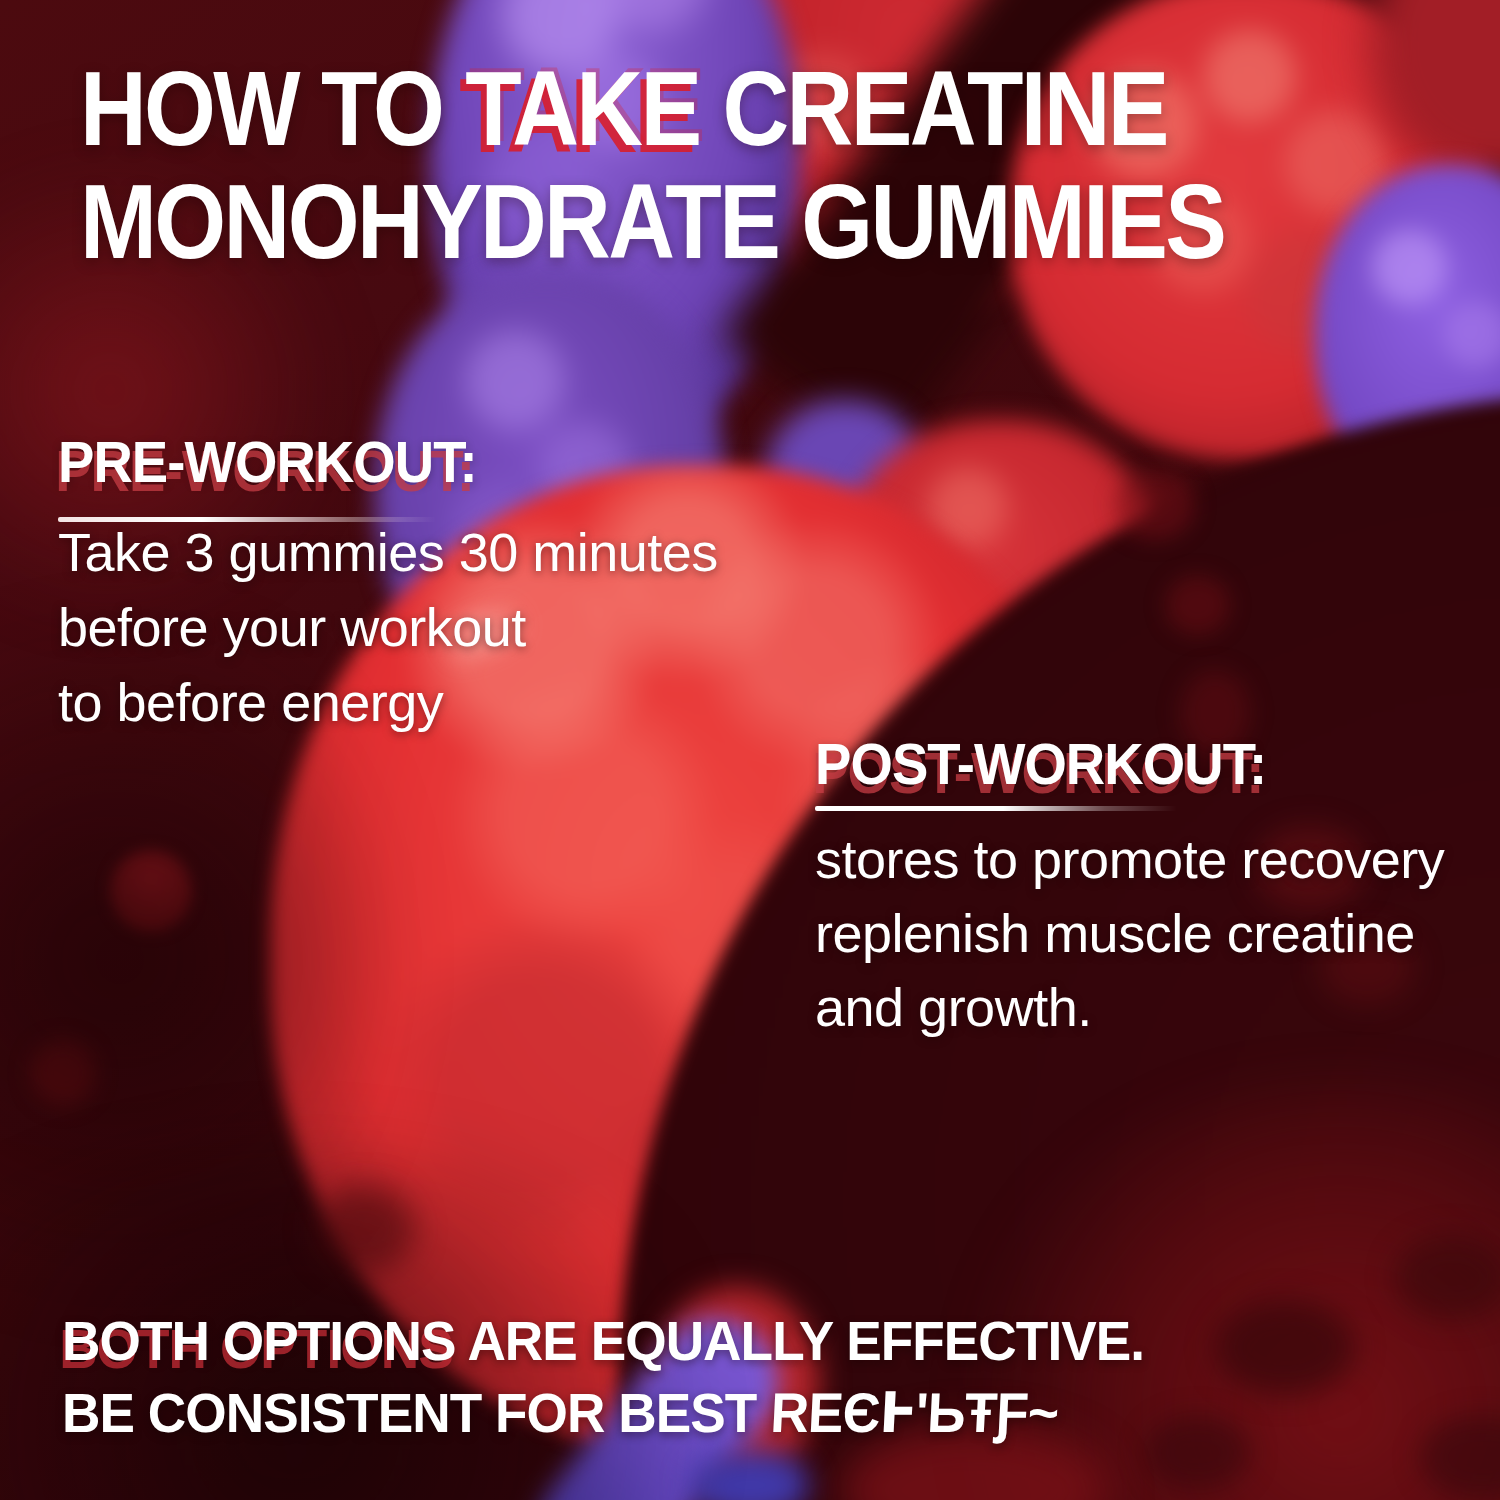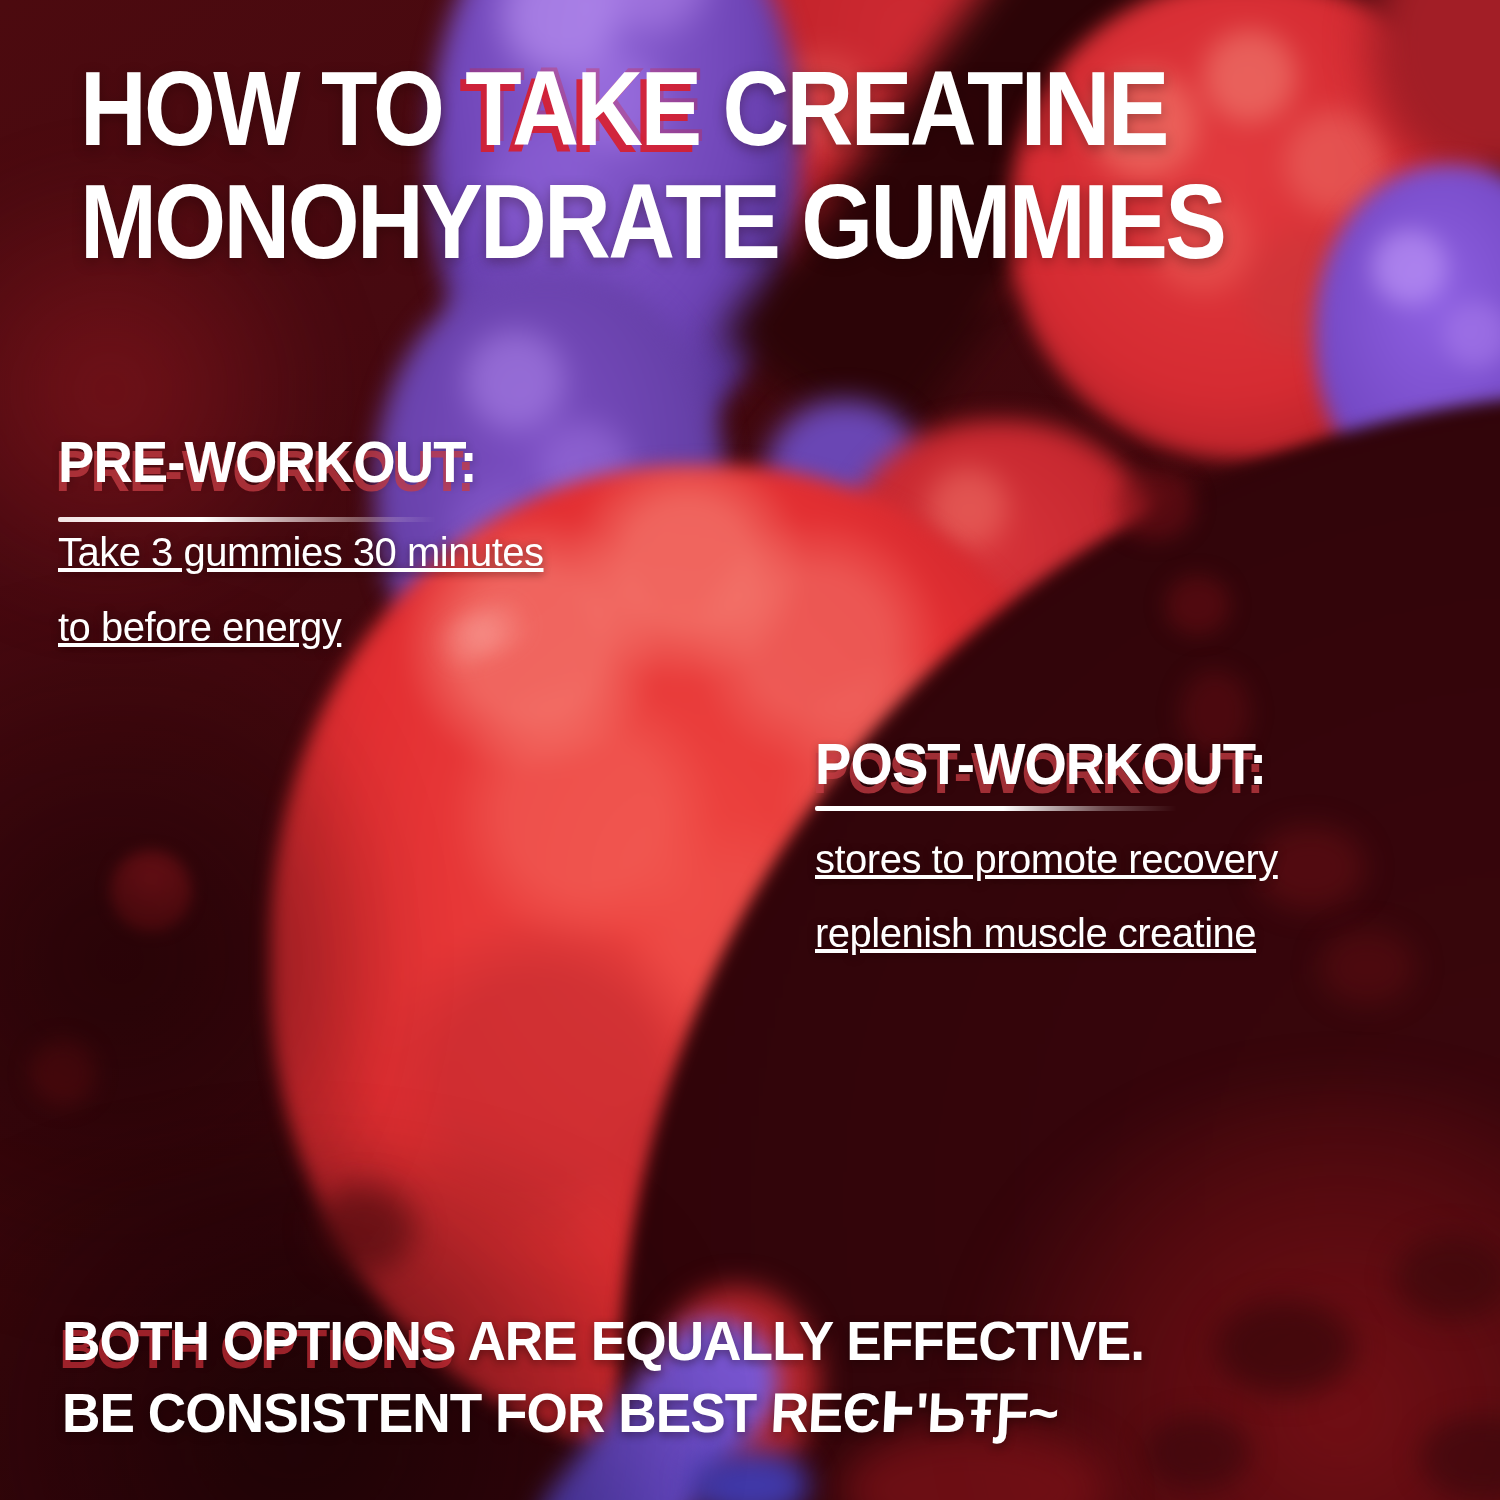--- a/index.html
+++ b/index.html
@@ -36,22 +36,22 @@
     text-shadow:-3px 9px 0 rgba(198,60,68,.75),0 3px 10px rgba(0,0,0,.3);
   }
   .rule{height:5px;z-index:20;border-radius:2px;}
   .rule-pre{
     background:linear-gradient(90deg,#f3e4e4 0%,#ffffff 38%,rgba(255,240,240,.55) 68%,rgba(120,20,25,0) 100%);
   }
   .rule-post{
     background:linear-gradient(90deg,#ffffff 0%,#ffffff 52%,rgba(255,255,255,.28) 80%,rgba(255,255,255,0) 100%);
   }
   .body-text{
-    color:#fff;font-size:40px;line-height:75px;letter-spacing:-0.5px;z-index:20;
-    text-shadow:0 2px 9px rgba(25,0,0,.5);white-space:nowrap;text-decoration:underline;
+    color:#fff;font-size:54px;line-height:75px;letter-spacing:-0.5px;z-index:20;
+    text-shadow:0 2px 9px rgba(25,0,0,.5);white-space:nowrap;
   }
   .body-line{display:block;}
   .footer-text{
     color:#fff;font-weight:bold;font-size:56px;line-height:72px;letter-spacing:-1px;
     transform:scaleX(0.95);transform-origin:0 0;white-space:nowrap;z-index:20;
     text-shadow:0 3px 10px rgba(20,0,0,.45);
   }
   .footer-line{display:block;}
   .glitch-red{
     text-shadow:-3px 8px 0 rgba(203,46,56,.72),0 3px 10px rgba(20,0,0,.4);
@@ -174,28 +174,30 @@
     <div>
       <span>HOW TO </span><span class="glitch-take">TAKE</span><span> CREATINE</span>
     </div>
     <div>MONOHYDRATE GUMMIES</div>
   </div>
 
   <div class="abs sec-heading" style="left:58px;top:430px;">PRE-WORKOUT:</div>
   <div class="abs rule rule-pre" style="left:58px;top:517px;width:378px;"></div>
   <div class="abs body-text" style="left:58px;top:515px;">
     <span class="body-line">Take 3 gummies 30 minutes</span>
+    <span class="body-line">before your workout</span>
     <span class="body-line">to before energy</span>
   </div>
 
   <div class="abs sec-heading" style="left:815px;top:732px;">POST-WORKOUT:</div>
   <div class="abs rule rule-post" style="left:815px;top:806px;width:362px;"></div>
   <div class="abs body-text" style="left:815px;top:822px;line-height:74px;">
     <span class="body-line">stores to promote recovery</span>
     <span class="body-line">replenish muscle creatine</span>
+    <span class="body-line">and growth.</span>
   </div>
 
   <div class="abs footer-text" style="left:62px;top:1305px;">
     <span class="footer-line">
       <span class="glitch-red">BOTH OPTIONS</span><span> ARE EQUALLY EFFECTIVE.</span>
     </span>
     <span class="footer-line">
       <span>BE CONSISTENT FOR BEST </span><span class="warp">REЄͰ'ЬŦƑ~</span>
     </span>
   </div>

